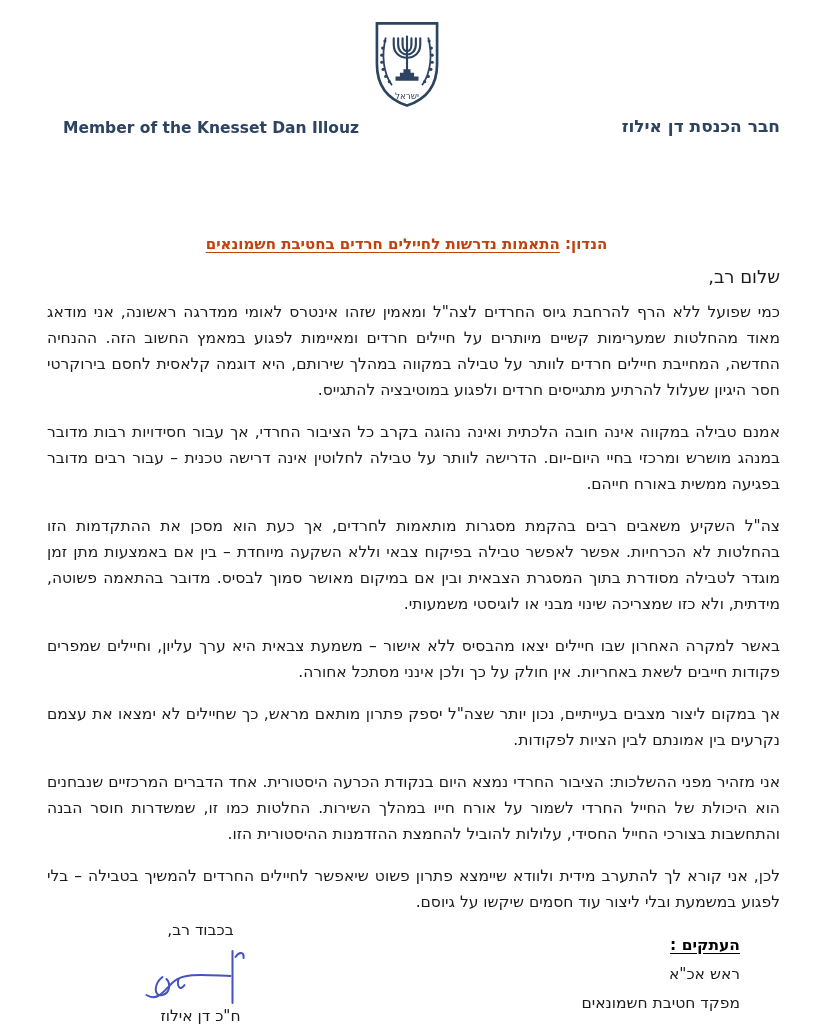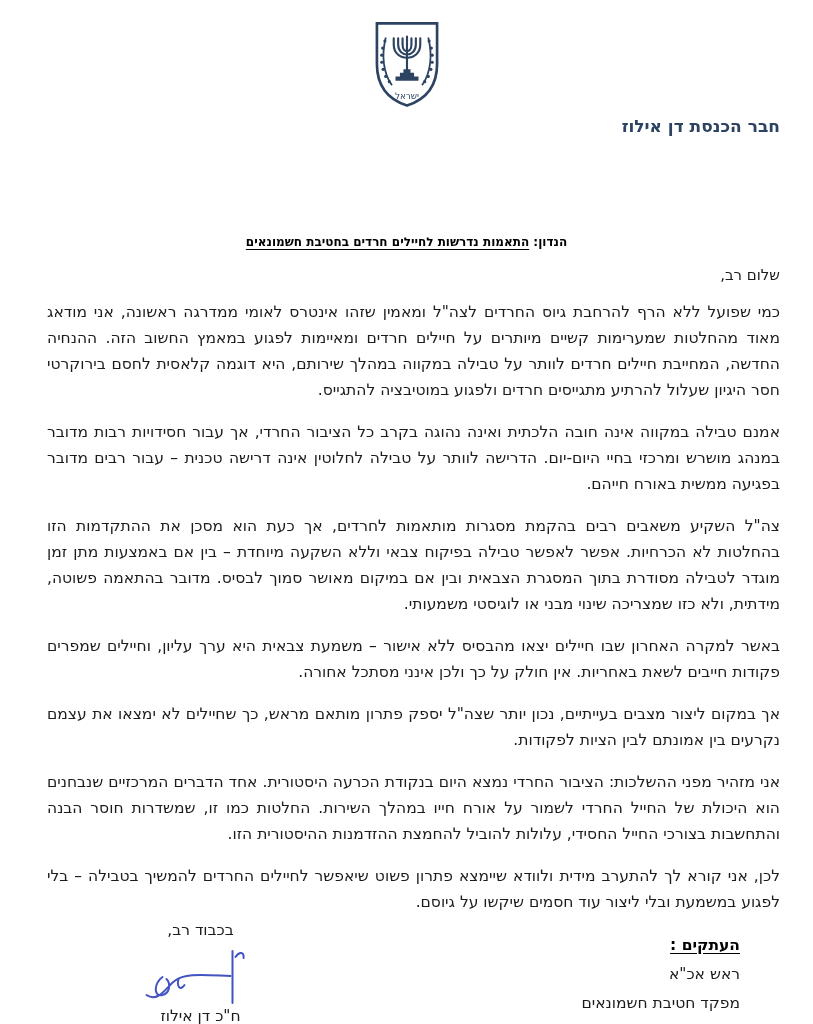--- a/index.html
+++ b/index.html
@@ -31,26 +31,26 @@
   
   .addressee{
     position:absolute;top:152px;right:33px;
     font-size:15px;line-height:21px;text-align:right;
   }
   .addressee .u{text-decoration:underline;text-underline-offset:3px;}
 
   
   .subject{
     position:absolute;top:235px;left:0;right:0;
-    text-align:center;font-size:12px;font-weight:bold;color:#000000;
+    text-align:center;font-size:15px;font-weight:bold;color:#c2410c;
   }
   .subject .subject-text{text-decoration:underline;text-underline-offset:3px;}
 
   
-  .greeting{position:absolute;top:266px;right:33px;font-size:15px;}
+  .greeting{position:absolute;top:266px;right:33px;font-size:18px;}
 
   
   .body-text{
     position:absolute;top:299px;right:33px;left:30px;
     font-size:15.5px;line-height:26px;text-align:justify;
   }
   .body-text p{margin:0 0 16px 17px;}
 
   
   .sig-block{
@@ -104,20 +104,21 @@
       </g>
       <g stroke="#2c4361" fill="none" stroke-width="2">
         <path d="M20,22 C15,42 17,62 27,76"></path>
         <path d="M68,22 C73,42 71,62 61,76"></path>
       </g>
       <text x="44" y="91" font-size="10" text-anchor="middle" fill="#2c4361">ישראל</text>
     </svg>
   </div>
 
   <div class="title-he">חבר הכנסת דן אילוז</div>
+  <div class="title-en">Member of the Knesset Dan Illouz</div>
 
 
   <div class="subject">
     <span>הנדון: </span><span class="subject-text">התאמות נדרשות לחיילים חרדים בחטיבת חשמונאים</span>
   </div>
 
   <div class="greeting">שלום רב,</div>
 
   <div class="body-text">
     <p>כמי שפועל ללא הרף להרחבת גיוס החרדים לצה"ל ומאמין שזהו אינטרס לאומי ממדרגה ראשונה, אני מודאג מאוד מהחלטות שמערימות קשיים מיותרים על חיילים חרדים ומאיימות לפגוע במאמץ החשוב הזה. ההנחיה החדשה, המחייבת חיילים חרדים לוותר על טבילה במקווה במהלך שירותם, היא דוגמה קלאסית לחסם בירוקרטי חסר היגיון שעלול להרתיע מתגייסים חרדים ולפגוע במוטיבציה להתגייס.</p>

